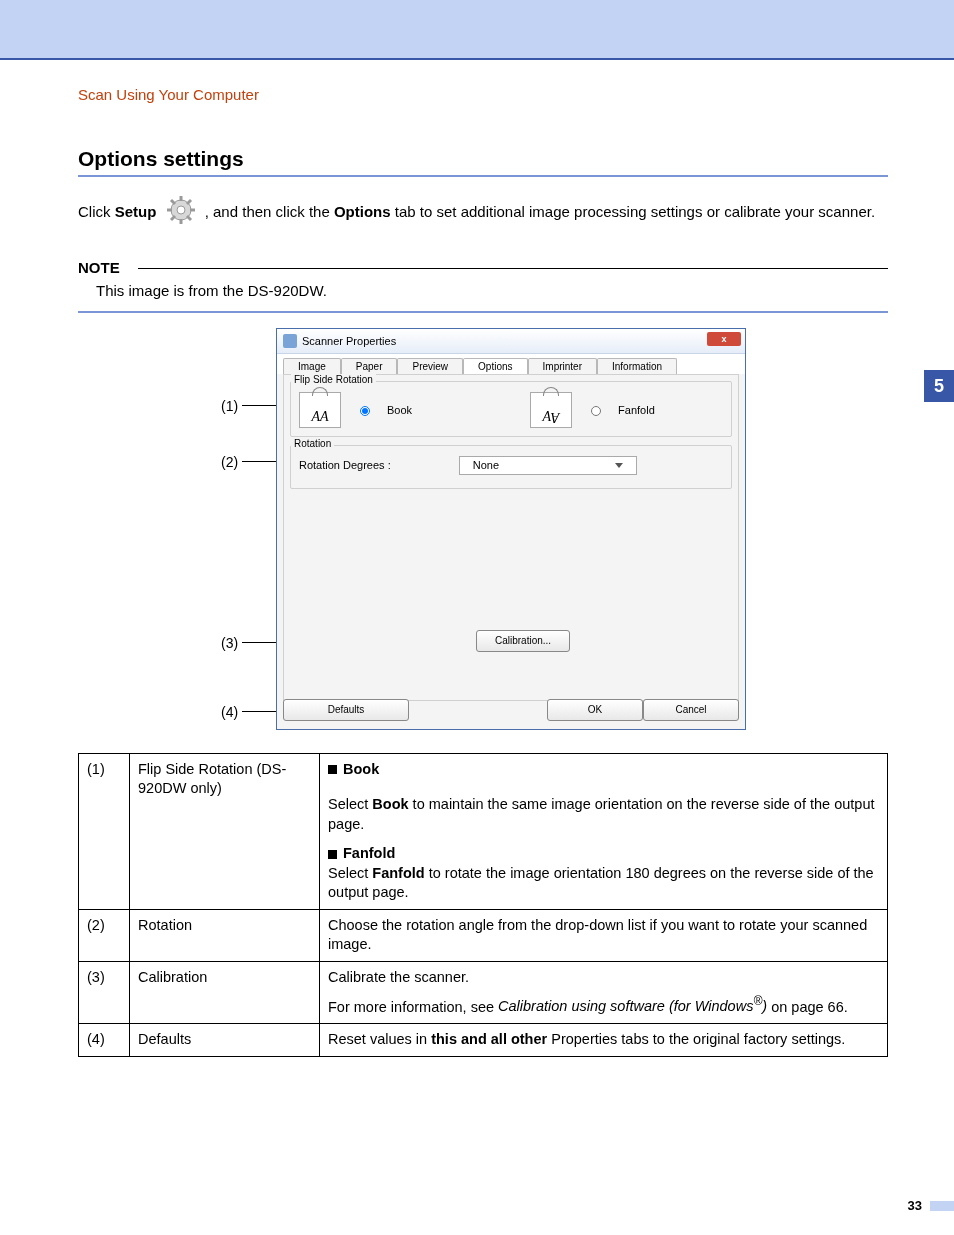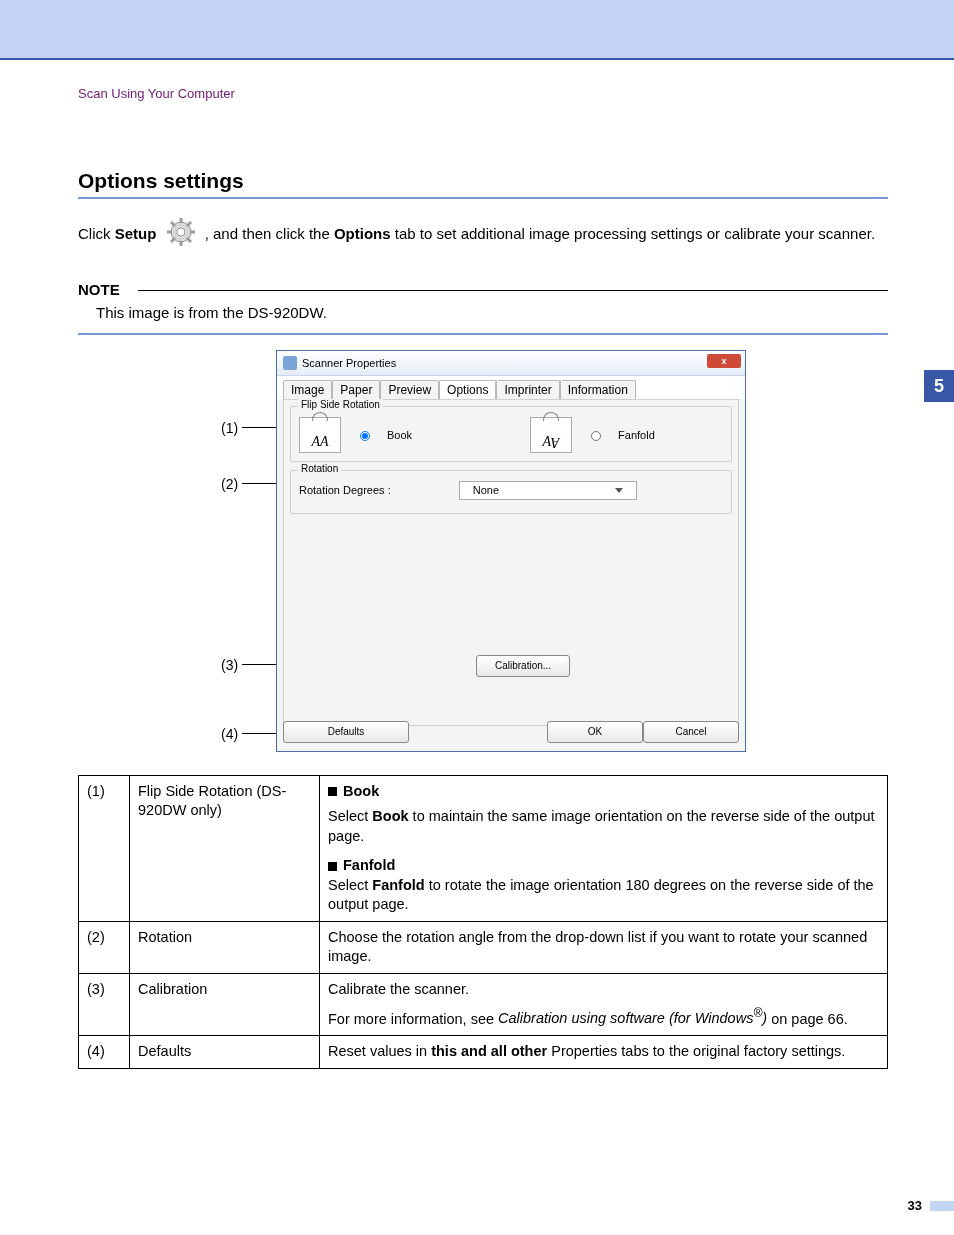--- a/index.html
+++ b/index.html
@@ -1,44 +1,44 @@
 <!DOCTYPE html>
 <html><head>
 <meta charset="utf-8">
 <style>
 html,body{margin:0;padding:0;font-family:Arial,Helvetica,sans-serif;font-size:15px;color:#000;background:#fff}
 .page{width:954px;height:1235px;position:relative;background:#fff}
 .topband{position:absolute;left:0;top:0;width:954px;height:58px;background:#c3d3f4}
 .hr-blue{position:absolute;left:0;top:58px;width:954px;height:2px;background:#3857a6}
 .content{position:absolute;left:78px;top:86px;width:810px}
-.breadcrumb{font-size:13px;color:#701a75}
-.heading{font-size:21px;font-weight:bold;margin-top:68px}
+.breadcrumb{font-size:15px;color:#c2410c}
+.heading{font-size:21px;font-weight:bold;margin-top:44px}
 .heading-divider{margin-top:4px;height:2px;background:#7a96d4}
 .intro{margin-top:18px;line-height:1.5}
 .gear-icon{display:inline-block;vertical-align:middle;margin:0 3px}
 .note-row{margin-top:22px;position:relative;height:20px}
 .note-label{position:absolute;left:0;top:5px;font-weight:bold}
 .note-line{position:absolute;left:60px;right:0;top:14px;border-top:1px solid #000}
 .note-text{margin:8px 0 0 18px}
 .note-bottomline{margin-top:12px;height:2px;background:#7a96d4}
 .figure{position:relative;width:810px;height:405px;margin-top:15px}
 .callouts{position:absolute;left:143px;top:0;width:60px;height:100%}
 .callout-row{position:absolute;left:0;width:60px;display:flex;align-items:center}
 .callout-row span{font-size:14px}
 .callout-line{flex:1;height:1px;background:#000;margin-left:4px}
 .dialog{position:absolute;left:198px;top:0;width:468px;height:400px;border:1px solid #4a6ea9;background:#f4f4f4;font-size:11px}
 .dlg-title{height:20px;background:linear-gradient(#fff,#e6edf8);border-bottom:1px solid #c8d4e8;padding:2px 6px;display:flex;align-items:center;position:relative}
 .dlg-title .t-icon{display:inline-block;width:14px;height:14px;background:#7aa3d8;border-radius:2px;margin-right:5px}
 .dlg-close{position:absolute;right:4px;top:3px;width:34px;height:14px;background:#d04a3a;border-radius:2px;display:flex;align-items:center;justify-content:center;color:#fff;font-size:9px;font-weight:bold}
 .tabs{display:flex;gap:0;padding:4px 6px 0 6px;background:#fff}
-.tab{padding:2px 7px;border:1px solid #b8b8b8;border-bottom:none;background:#f4f4f4;font-size:12px;border-radius:2px 2px 0 0}
+.tab{padding:2px 14px;border:1px solid #b8b8b8;border-bottom:none;background:#f4f4f4;font-size:10px;border-radius:2px 2px 0 0}
 .tab.active{background:#fff;font-weight:normal}
 .tabbody{border:1px solid #d0d0d0;margin:0 6px;background:#f4f4f4;padding:6px;height:313px;position:relative}
 .groupbox{border:1px solid #d0d0d0;border-radius:2px;padding:10px 8px 8px;position:relative;margin-bottom:8px;background:#f4f4f4}
-.group-legend{position:absolute;top:-8px;left:7px;background:#f4f4f4;padding:0 3px;font-size:10px}
+.group-legend{position:absolute;top:-8px;left:0;background:#f4f4f4;padding:0 3px;font-size:10px}
 .flip-row{display:flex;align-items:center;gap:14px}
 .aa-icon{width:36px;height:30px;border:1px solid #aaa;background:#fff;display:flex;align-items:flex-end;justify-content:center;padding:2px;font-family:serif;font-style:italic;font-size:14px;position:relative}
 .aa-icon .turn{position:absolute;top:-6px;left:50%;transform:translateX(-50%);width:14px;height:8px;border:1px solid #888;border-bottom:none;border-radius:8px 8px 0 0}
 .radio{width:10px;height:10px}
 .rot-row{display:flex;align-items:center;gap:14px}
 .rot-select{width:150px;height:17px;border:1px solid #aaa;background:#fff;padding:0 13px;display:flex;align-items:center;justify-content:space-between}
 .rot-select .arr{border-left:4px solid transparent;border-right:4px solid transparent;border-top:5px solid #555}
 .calib-btn,.def-btn,.ok-btn,.cancel-btn{display:inline-flex;align-items:center;justify-content:center;height:20px;border:1px solid #888;border-radius:3px;background:linear-gradient(#fff,#e8e8e8);font-size:10px;padding:0 18px}
 .calib-btn{position:absolute;left:192px;top:255px}
 .btn-row{position:absolute;left:6px;right:6px;bottom:8px;display:flex;align-items:center}
@@ -175,21 +175,21 @@
       </div>
     </div>
 
     <table class="table">
       <tbody>
           <tr>
         <td class="n">(1)</td>
         <td class="lbl">Flip Side Rotation (DS-920DW only)</td>
         <td>
           <div><span class="bullet-sq"></span><b>Book</b></div>
-          <div style="margin-top:6px"><span>Select </span><b>Book</b><span> to maintain the same image orientation on the reverse side of the output page.</span></div>
+          <div style="margin-top:16px"><span>Select </span><b>Book</b><span> to maintain the same image orientation on the reverse side of the output page.</span></div>
           <div style="margin-top:10px"><span class="bullet-sq"></span><b>Fanfold</b></div>
           <div style=""><span>Select </span><b>Fanfold</b><span> to rotate the image orientation 180 degrees on the reverse side of the output page.</span></div>
         </td>
       </tr>
       <tr>
         <td class="n">(2)</td>
         <td class="lbl">Rotation</td>
         <td>Choose the rotation angle from the drop-down list if you want to rotate your scanned image.</td>
       </tr>
       <tr>

